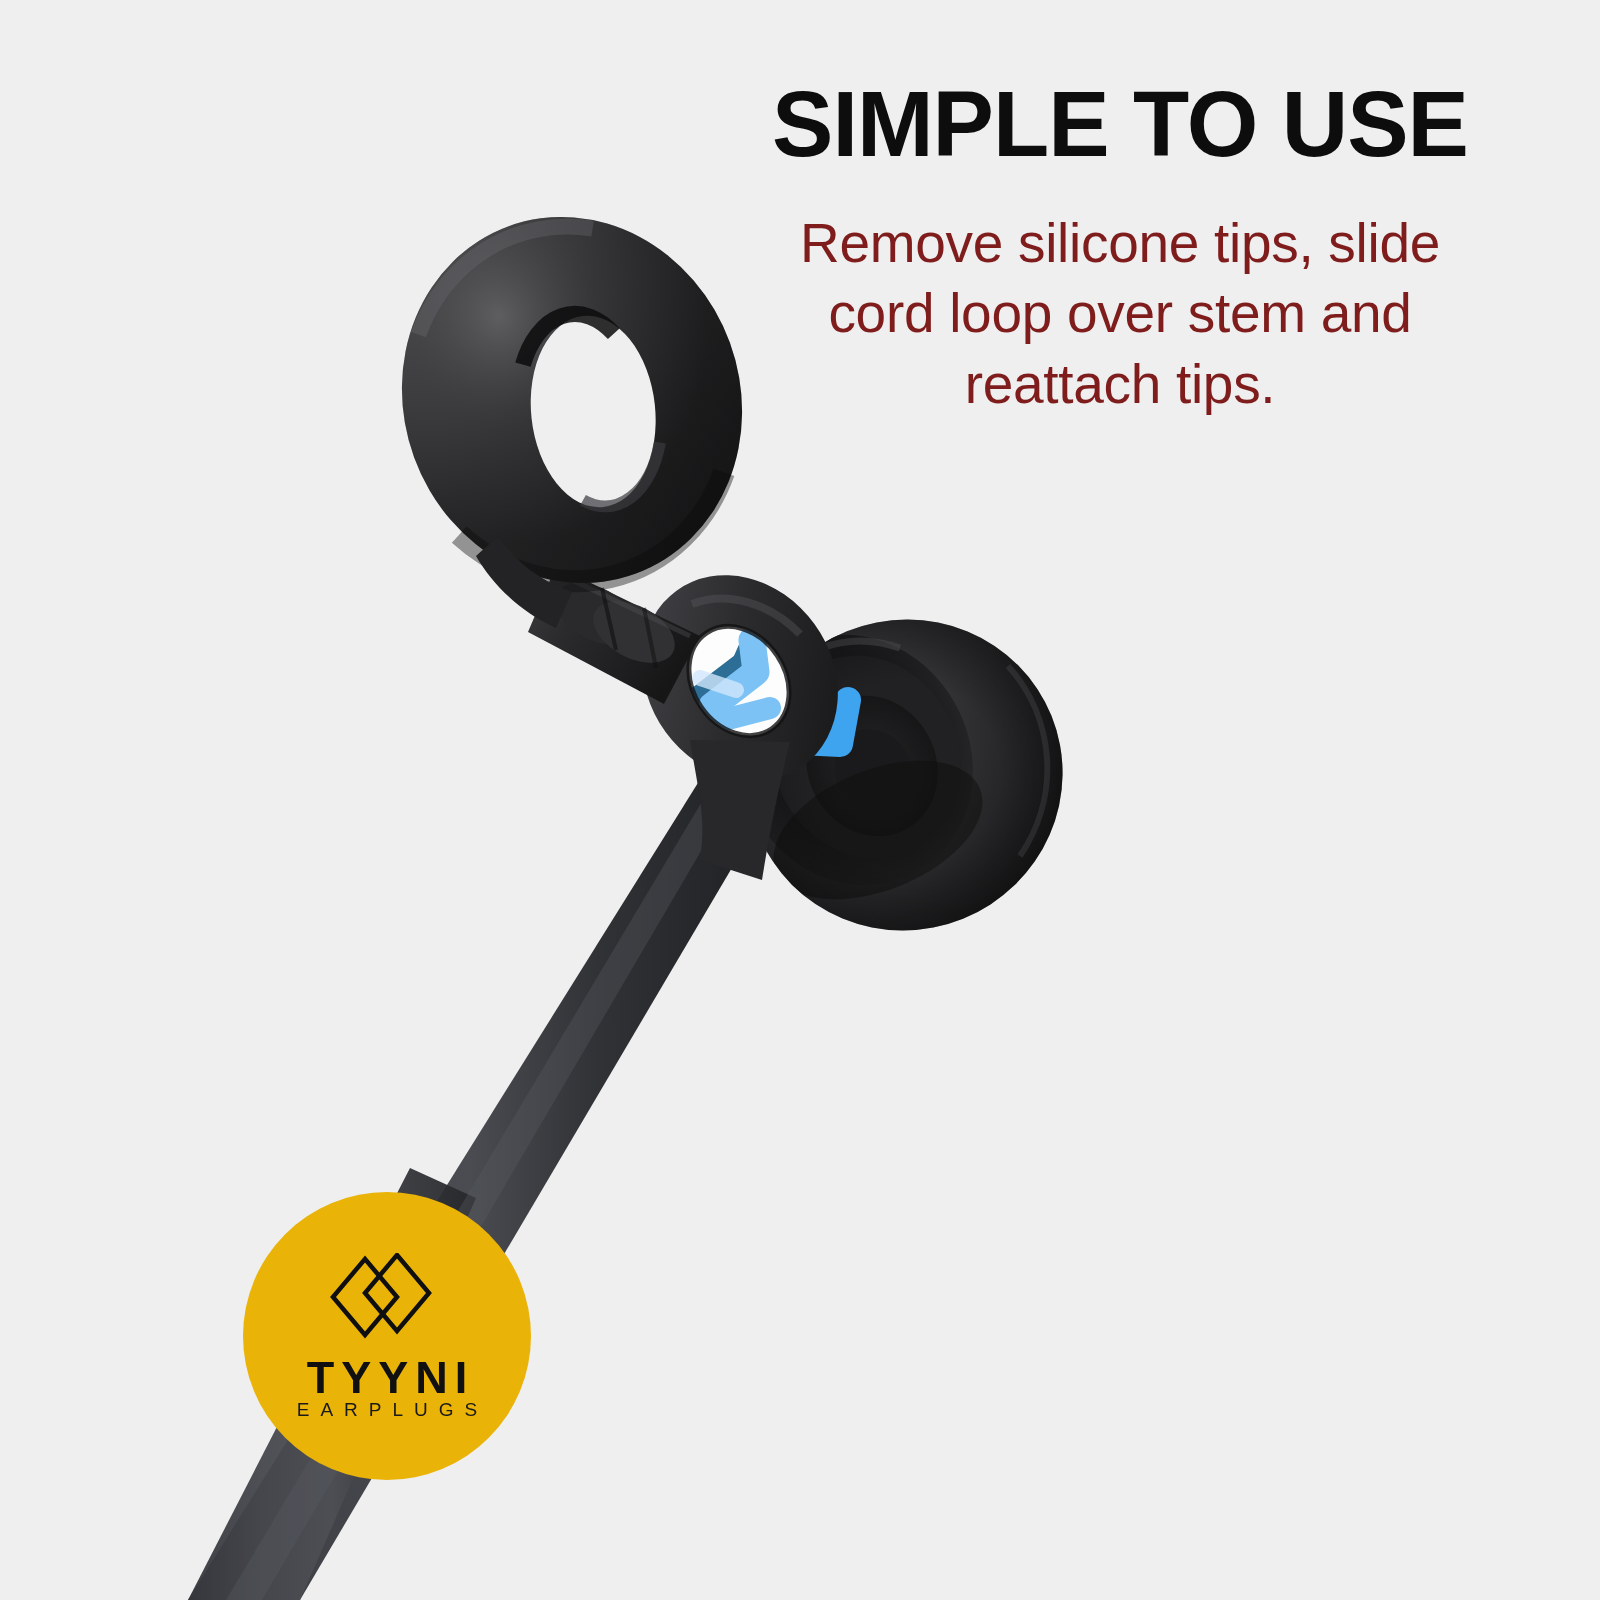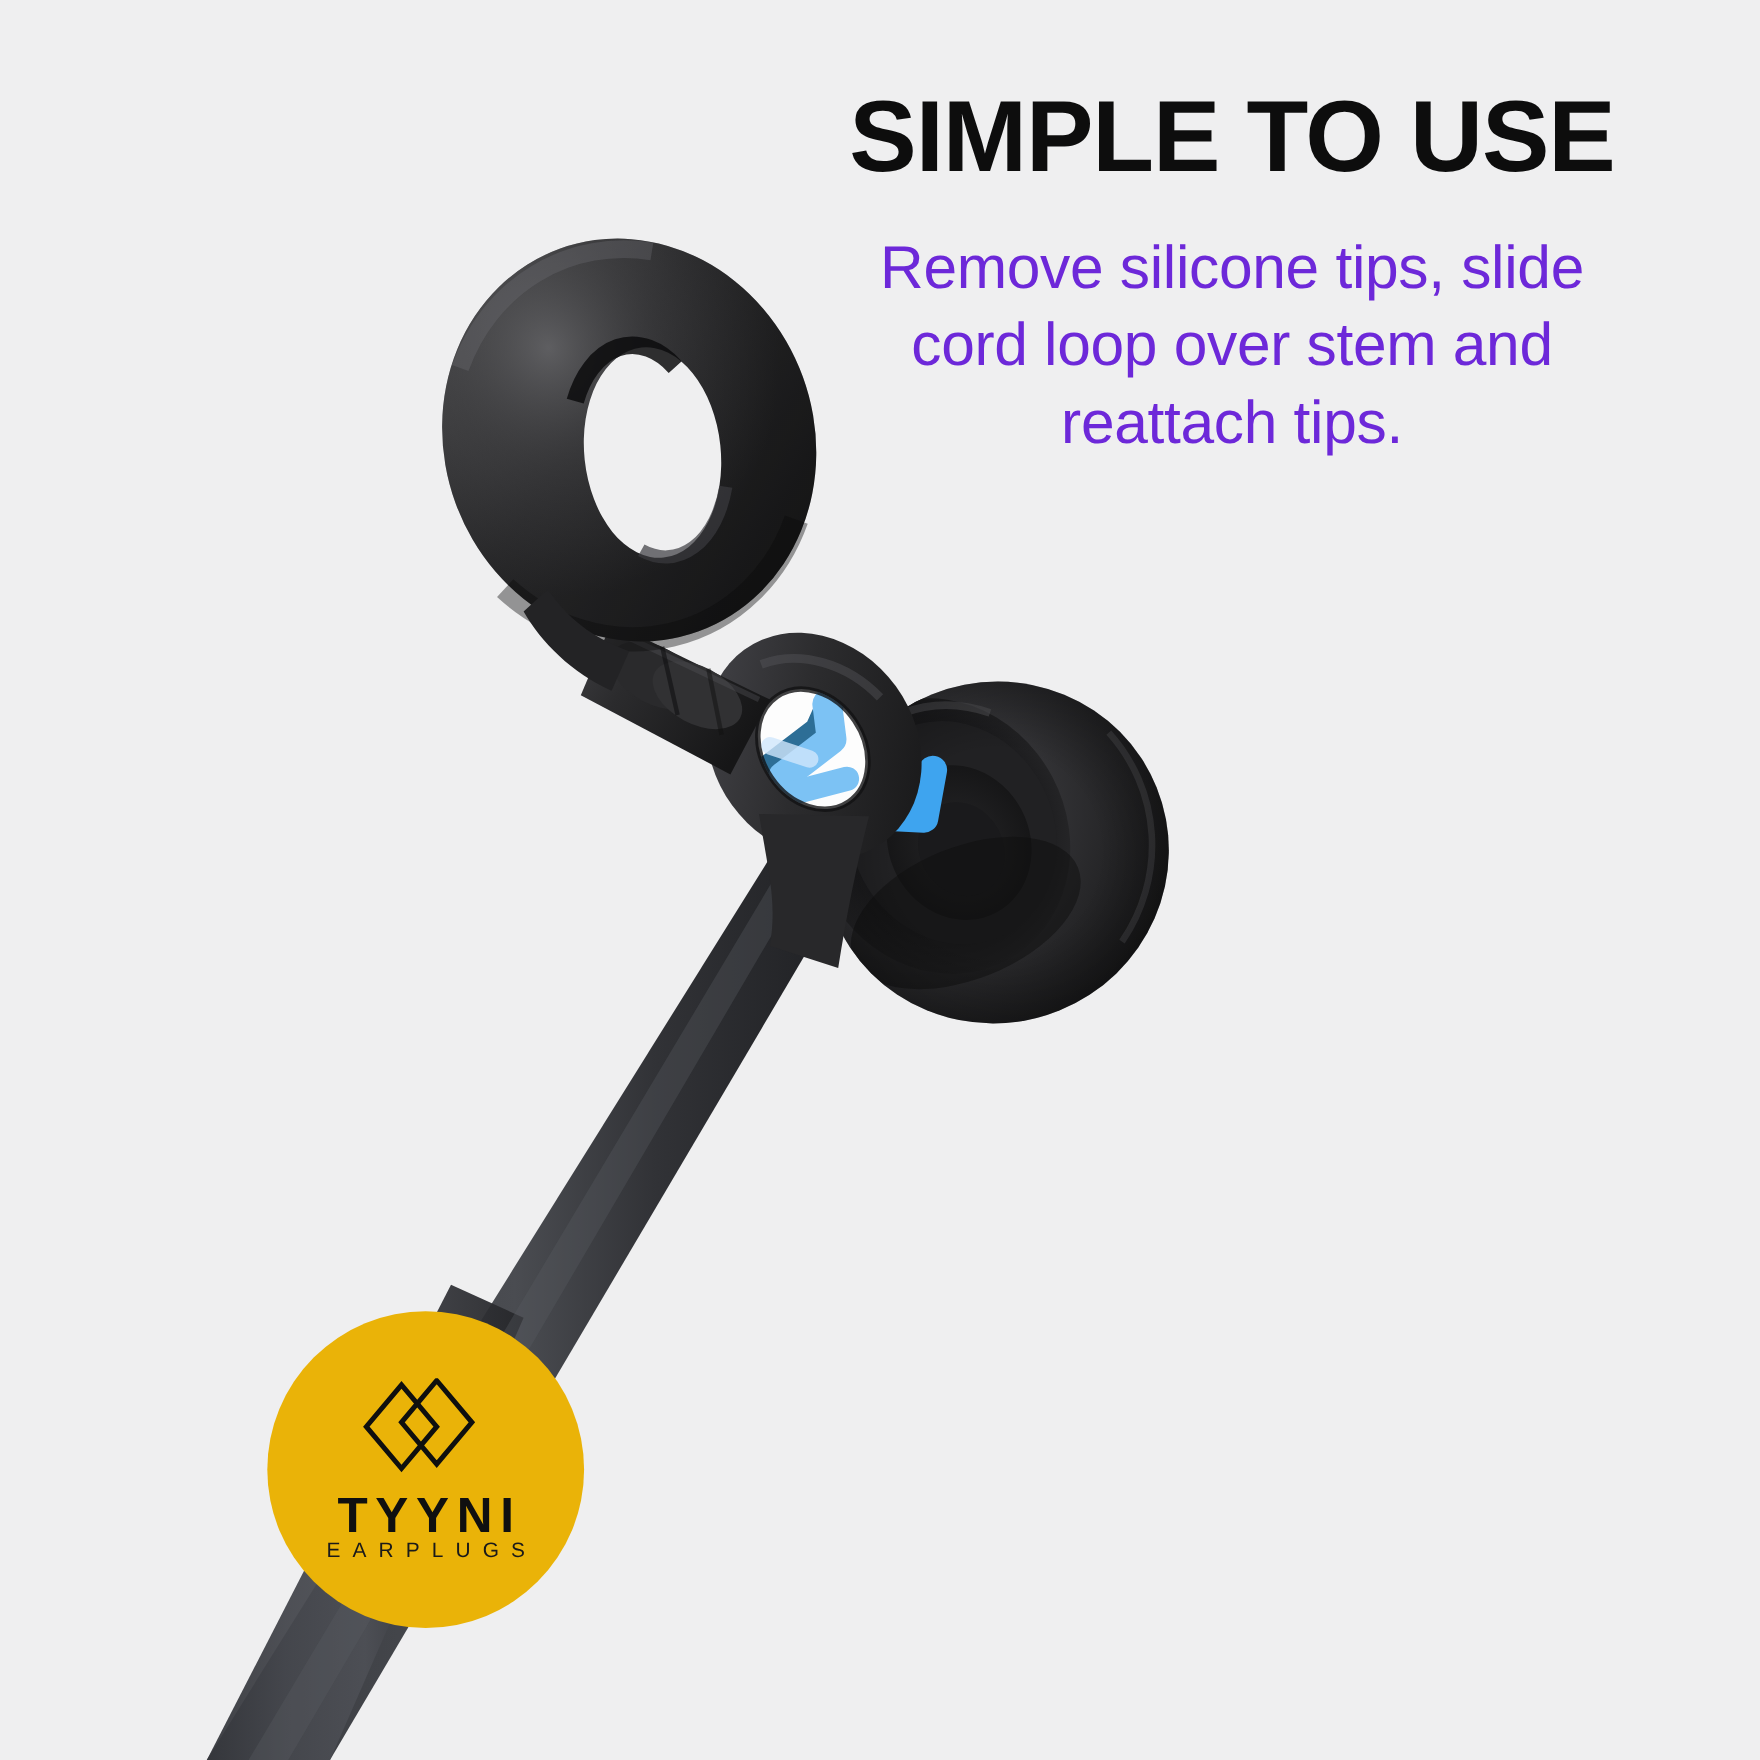--- a/index.html
+++ b/index.html
@@ -24,21 +24,21 @@
     font-weight:700;
     letter-spacing:-1px;
     color:#0d0d0d;
     margin:0 0 38px 0;
     white-space:nowrap;
   }
   .subcopy{
     font-size:55px;
     line-height:1.28;
     font-weight:400;
-    color:#6d28d9;
+    color:#7f1d1d;
     margin:0;
     letter-spacing:-0.3px;
   }
 
   
   .art{position:absolute;left:0;top:0;width:1600px;height:1600px;}
 
   
   .badge{
     position:absolute;

